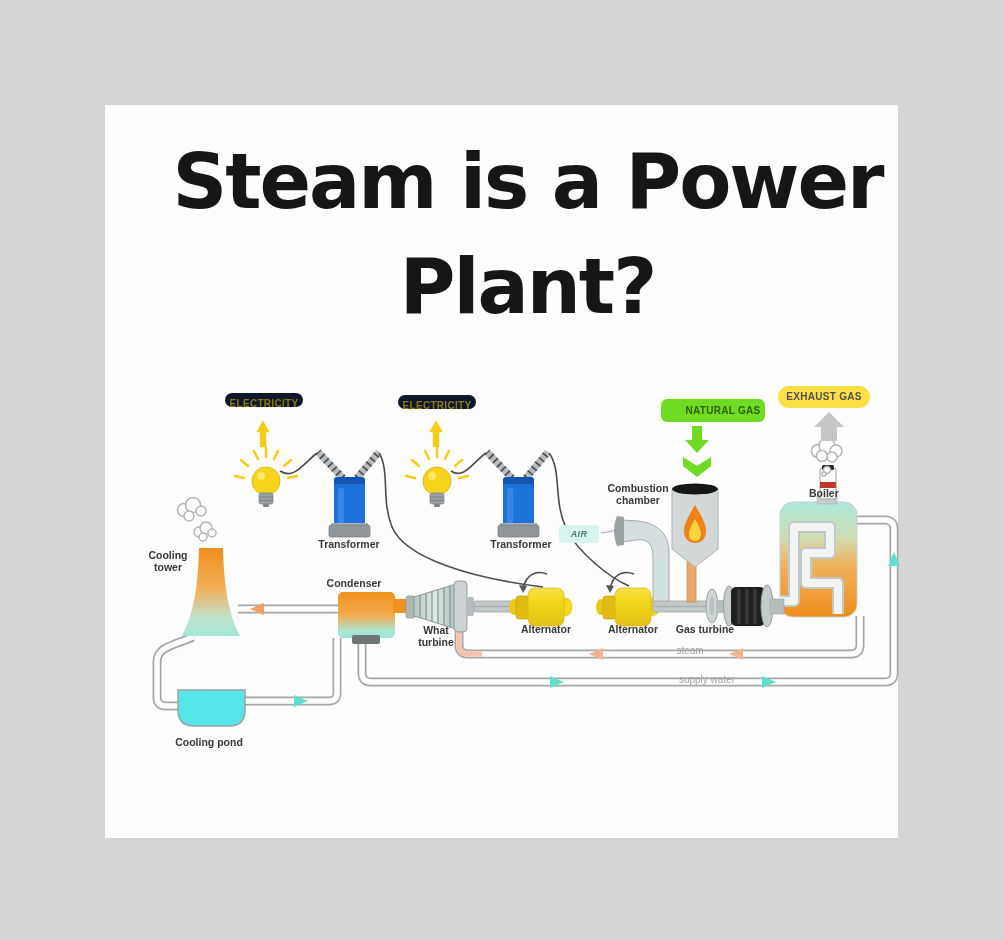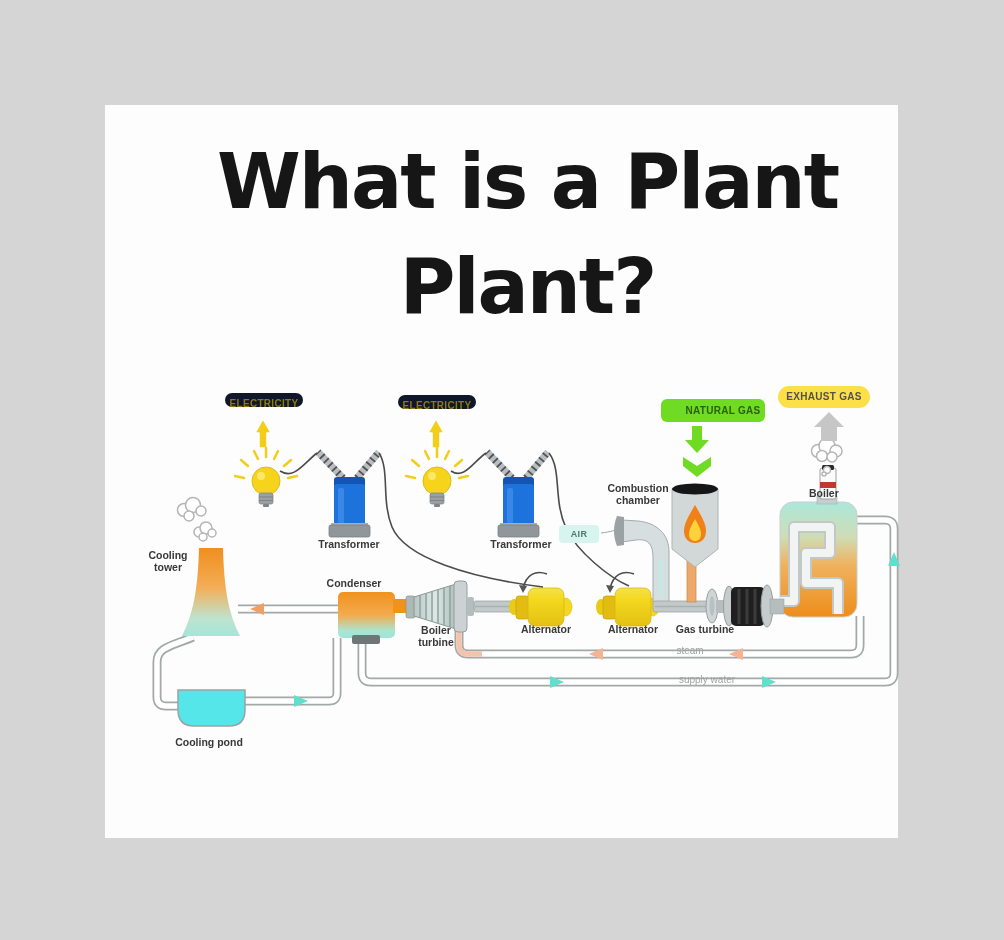--- a/index.html
+++ b/index.html
@@ -7,21 +7,21 @@
          font-family:"Liberation Sans","DejaVu Sans",sans-serif;}
   .canvas{position:absolute;left:105px;top:105px;width:793px;height:733px;background:#fdfdfd;}
   svg.diagram{position:absolute;left:0;top:0;}
   .title{position:absolute;left:105px;top:130px;width:793px;padding-left:52px;box-sizing:border-box;
          text-align:center;font-family:"DejaVu Sans","Liberation Sans",sans-serif;
          font-weight:800;font-size:76px;line-height:1.38;letter-spacing:-2px;color:#161616;}
   .badge{position:absolute;text-align:center;font-weight:bold;font-size:10px;letter-spacing:.3px;}
   .b-elec{width:78px;height:14px;line-height:22px;border-radius:11px;background:#0f172a;color:#8d7b12;}
   .b-gas{width:84px;height:23px;line-height:23px;border-radius:6px;background:#6fdb23;color:#2c6108;padding-left:20px;}
   .b-exh{width:92px;height:22px;line-height:22px;border-radius:11px;background:#fde047;color:#515151;}
-  .b-air{width:40px;height:18px;line-height:18px;border-radius:4px;background:#d8f4ee;color:#4a7d72;font-size:9px;}
+  .b-air{width:40px;height:18px;line-height:18px;border-radius:4px;background:#d8f4ee;color:#4a7d72;font-size:9px;font-style:italic;}
   .lbl{position:absolute;text-align:center;font-weight:bold;font-size:10.5px;line-height:1.15;color:#383838;}
   .lbl-sm{position:absolute;text-align:center;font-weight:normal;font-size:10px;color:#a2a2a2;}
   .pipe-o{fill:none;stroke:#a3a8a8;stroke-width:9;stroke-linejoin:round;}
   .pipe-i{fill:none;stroke:#ffffff;stroke-width:5.5;stroke-linejoin:round;}
   .wire{fill:none;stroke:#4c4c4c;stroke-width:1.6;}
   .coil-b{stroke:#b9bdbf;stroke-width:7;}
   .coil-d{stroke:#4e5254;stroke-width:7;stroke-dasharray:1.8 4;}
   .smoke{fill:#ffffff;stroke:#b5b5b5;stroke-width:1.5;}
   .ray{stroke:#f2cd1a;stroke-width:2.5;stroke-linecap:round;}
 </style>
@@ -273,36 +273,36 @@
       <circle cx="437" cy="481" r="14" fill="#f6d41c" stroke="#e3bb12" stroke-width="1"></circle>
       <circle cx="432" cy="476" r="4" fill="#fbe868"></circle>
       <rect x="430" y="493" width="14" height="11" rx="2" fill="#9aa0a4" stroke="#7d8386" stroke-width="0.75"></rect>
       <line x1="430" y1="497" x2="444" y2="497" stroke="#7d8386" stroke-width="1"></line>
       <line x1="430" y1="500.5" x2="444" y2="500.5" stroke="#7d8386" stroke-width="1"></line>
       <rect x="434" y="504" width="6" height="3" rx="1" fill="#7d8386"></rect>
     </g>
   </svg>
 
   <div class="title">
-    <div>What is a Plant</div>
+    <div>Steam is a Power</div>
     <div>Plant?</div>
   </div>
 
   <div class="badge b-elec" style="left:225px;top:393px;">ELECTRICITY</div>
   <div class="badge b-elec" style="left:398px;top:395px;">ELECTRICITY</div>
   <div class="badge b-gas" style="left:661px;top:399px;">NATURAL GAS</div>
   <div class="badge b-exh" style="left:778px;top:386px;">EXHAUST GAS</div>
   <div class="badge b-air" style="left:559px;top:525px;">AIR</div>
 
   <div class="lbl" style="left:306px;top:538px;width:86px;">Transformer</div>
   <div class="lbl" style="left:478px;top:538px;width:86px;">Transformer</div>
   <div class="lbl" style="left:602px;top:482px;width:72px;">Combustion chamber</div>
   <div class="lbl" style="left:809px;top:487px;width:44px;text-align:left;">Boiler</div>
   <div class="lbl" style="left:139px;top:549px;width:58px;">Cooling tower</div>
   <div class="lbl" style="left:320px;top:577px;width:68px;">Condenser</div>
-  <div class="lbl" style="left:405px;top:624px;width:62px;">Boiler turbine</div>
+  <div class="lbl" style="left:405px;top:624px;width:62px;">What turbine</div>
   <div class="lbl" style="left:511px;top:623px;width:70px;">Alternator</div>
   <div class="lbl" style="left:598px;top:623px;width:70px;">Alternator</div>
   <div class="lbl" style="left:671px;top:623px;width:68px;">Gas turbine</div>
   <div class="lbl" style="left:173px;top:736px;width:72px;">Cooling pond</div>
   <div class="lbl-sm" style="left:660px;top:645px;width:60px;">steam</div>
   <div class="lbl-sm" style="left:672px;top:674px;width:70px;">supply water</div>
 </div>
 
 </body></html>

